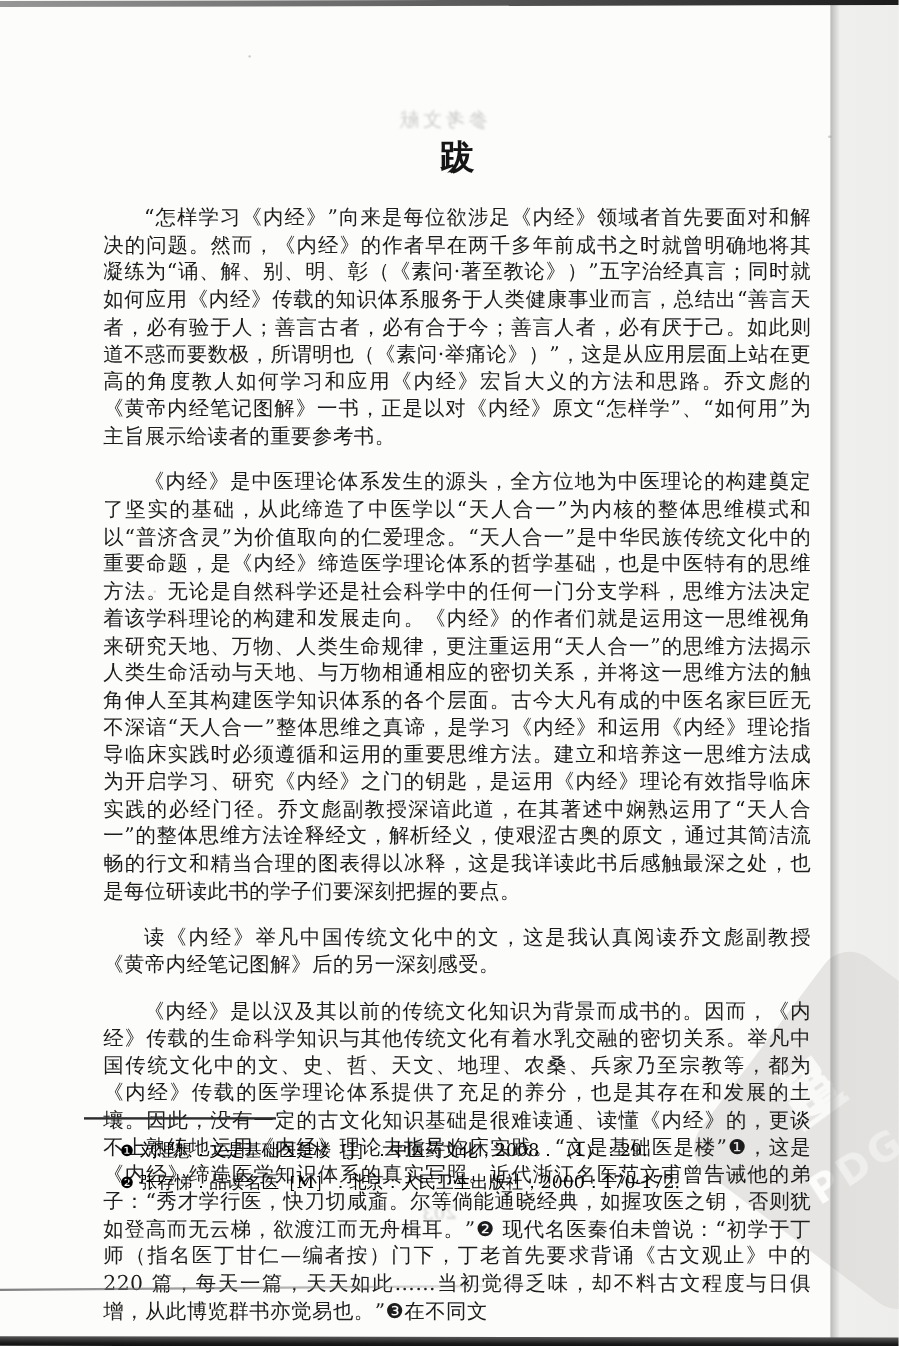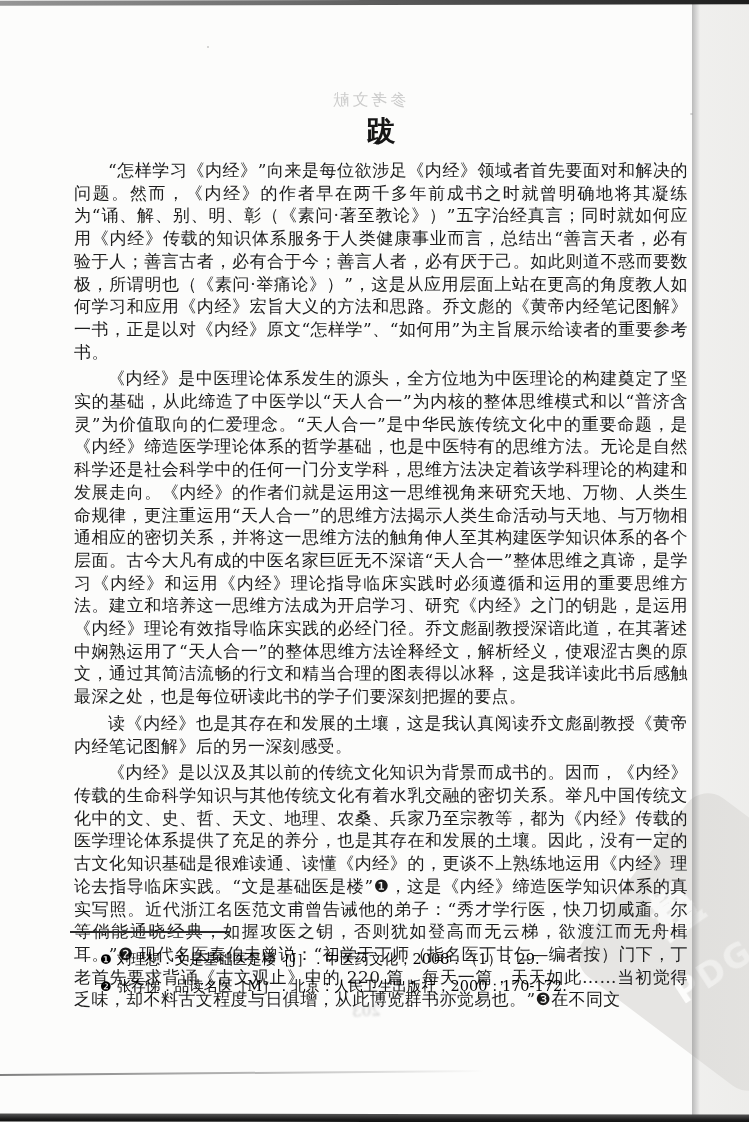--- a/index.html
+++ b/index.html
@@ -70,21 +70,21 @@
   
   .title {
     position:absolute; top:112px; left:70px; width:622px; z-index:3;
     text-align:center; font-size:29px; font-weight:700; color:#161616;
   }
   .body-text {
     position:absolute; top:155px; left:70px; width:622px; z-index:3;
     font-size:17px; line-height:22.7px; letter-spacing:0.4px;
     text-align:justify; text-justify:inter-character; color:#1c1c1c;
   }
-  .body-text p { margin:4px; text-indent:2em; }
+  .body-text p { margin:16px; text-indent:2em; }
 
   .fn-rule {
     position:absolute; top:931px; left:70px; width:160px; height:0; z-index:3;
     border-top:2px solid #2c2c2c;
   }
   .footnotes {
     position:absolute; top:946px; left:100px; width:580px; z-index:3;
     font-size:14.5px; line-height:26px; color:#000000;
   }
   .footnote-item { white-space:nowrap; }
@@ -103,21 +103,21 @@
 
   <div class="wm-shape"></div>
   <div class="wm-cjk">超星</div>
   <div class="wm-pdg">PDG</div>
 
   <div class="title">跋</div>
 
   <div class="body-text">
     <p>“怎样学习《内经》”向来是每位欲涉足《内经》领域者首先要面对和解决的问题。然而，《内经》的作者早在两千多年前成书之时就曾明确地将其凝练为“诵、解、别、明、彰（《素问·著至教论》）”五字治经真言；同时就如何应用《内经》传载的知识体系服务于人类健康事业而言，总结出“善言天者，必有验于人；善言古者，必有合于今；善言人者，必有厌于己。如此则道不惑而要数极，所谓明也（《素问·举痛论》）”，这是从应用层面上站在更高的角度教人如何学习和应用《内经》宏旨大义的方法和思路。乔文彪的《黄帝内经笔记图解》一书，正是以对《内经》原文“怎样学”、“如何用”为主旨展示给读者的重要参考书。</p>
     <p>《内经》是中医理论体系发生的源头，全方位地为中医理论的构建奠定了坚实的基础，从此缔造了中医学以“天人合一”为内核的整体思维模式和以“普济含灵”为价值取向的仁爱理念。“天人合一”是中华民族传统文化中的重要命题，是《内经》缔造医学理论体系的哲学基础，也是中医特有的思维方法。无论是自然科学还是社会科学中的任何一门分支学科，思维方法决定着该学科理论的构建和发展走向。《内经》的作者们就是运用这一思维视角来研究天地、万物、人类生命规律，更注重运用“天人合一”的思维方法揭示人类生命活动与天地、与万物相通相应的密切关系，并将这一思维方法的触角伸人至其构建医学知识体系的各个层面。古今大凡有成的中医名家巨匠无不深谙“天人合一”整体思维之真谛，是学习《内经》和运用《内经》理论指导临床实践时必须遵循和运用的重要思维方法。建立和培养这一思维方法成为开启学习、研究《内经》之门的钥匙，是运用《内经》理论有效指导临床实践的必经门径。乔文彪副教授深谙此道，在其著述中娴熟运用了“天人合一”的整体思维方法诠释经文，解析经义，使艰涩古奥的原文，通过其简洁流畅的行文和精当合理的图表得以冰释，这是我详读此书后感触最深之处，也是每位研读此书的学子们要深刻把握的要点。</p>
-    <p>读《内经》也是其存在和发展的土壤，这是我认真阅读乔文彪副教授《黄帝内经笔记图解》后的另一深刻感受。</p>
+    <p>读《内经》举凡中国传统文化中的文，这是我认真阅读乔文彪副教授《黄帝内经笔记图解》后的另一深刻感受。</p>
     <p>《内经》是以汉及其以前的传统文化知识为背景而成书的。因而，《内经》传载的生命科学知识与其他传统文化有着水乳交融的密切关系。举凡中国传统文化中的文、史、哲、天文、地理、农桑、兵家乃至宗教等，都为《内经》传载的医学理论体系提供了充足的养分，也是其存在和发展的土壤。因此，没有一定的古文化知识基础是很难读通、读懂《内经》的，更谈不上熟练地运用《内经》理论去指导临床实践。“文是基础医是楼”❶，这是《内经》缔造医学知识体系的真实写照。近代浙江名医范文甫曾告诫他的弟子：“秀才学行医，快刀切咸齑。尔等倘能通晓经典，如握攻医之钥，否则犹如登高而无云梯，欲渡江而无舟楫耳。”❷ 现代名医秦伯未曾说：“初学于丁师（指名医丁甘仁—编者按）门下，丁老首先要求背诵《古文观止》中的 220 篇，每天一篇，天天如此……当初觉得乏味，却不料古文程度与日俱增，从此博览群书亦觉易也。”❸在不同文</p>
   </div>
 
   <div class="fn-rule"></div>
 
   <div class="footnotes">
     <div class="footnote-item">
       <span class="fn-marker">❶</span><span>刘理想．文是基础医是楼［J］．中医药文化，2008．（1）：29.</span>
     </div>
     <div class="footnote-item">

